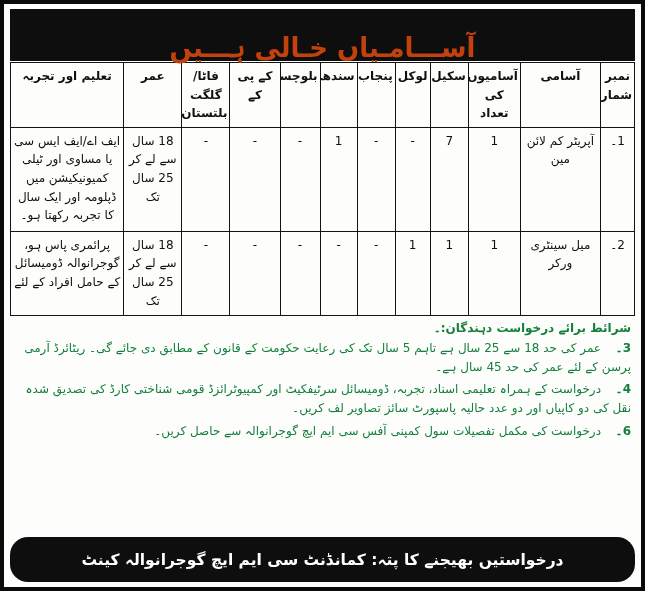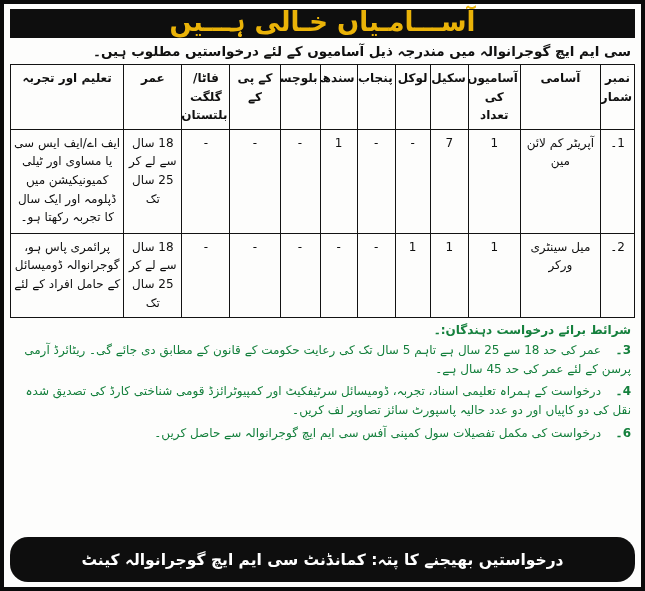--- a/index.html
+++ b/index.html
@@ -13,23 +13,23 @@
     border: 4px solid #0a0a0a;
     padding: 5px 6px;
     direction: rtl;
     overflow: hidden;
     position: relative;
   }
 
   
   .title-bar {
     background: #0e0e0e;
-    color: #eab308;
-    height: 29px;
-    display: flex; align-items: flex-start; justify-content: center;
+    color: #c2410c;
+    height: 52px;
+    display: flex; align-items: flex-end; justify-content: center;
     margin-bottom: 1px;
   }
   .title-bar .title-text {
     font-size: 26px;
     font-weight: bold;
     letter-spacing: 1px;
     line-height: 1;
     transform: scaleY(1.05);
   }
 
@@ -108,21 +108,20 @@
 </style>
 </head>
 <body>
 
 <div class="page">
 
   <div class="title-bar">
     <span class="title-text">آســـامـیاں خـالی ہـــیں</span>
   </div>
 
-  <div class="subtitle">سی ایم ایچ گوجرانوالہ میں مندرجہ ذیل آسامیوں کے لئے درخواستیں مطلوب ہیں۔</div>
 
   <table class="vacancy">
     <colgroup>
       <col style="width:34px">
         <col style="width:80px">
         <col style="width:52px">
       <col style="width:38px">
         <col style="width:35px">
         <col style="width:38px">
       <col style="width:37px">

